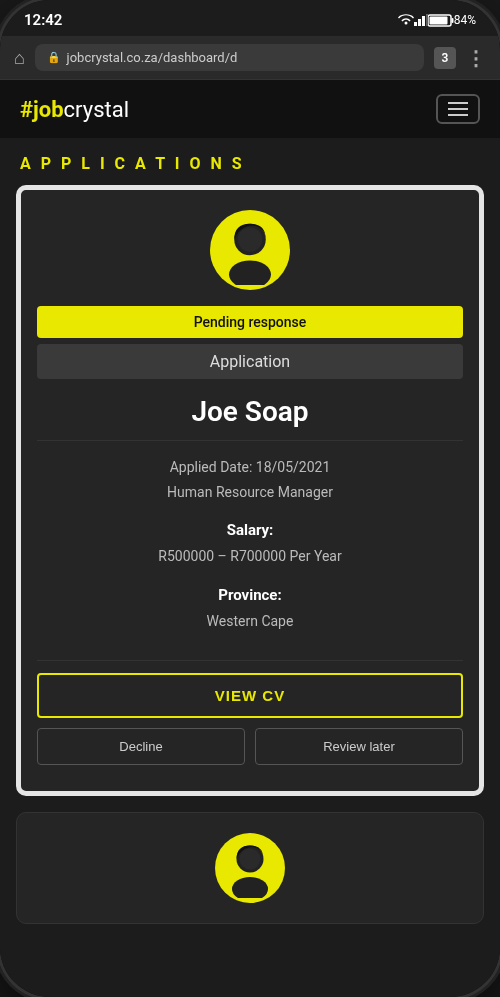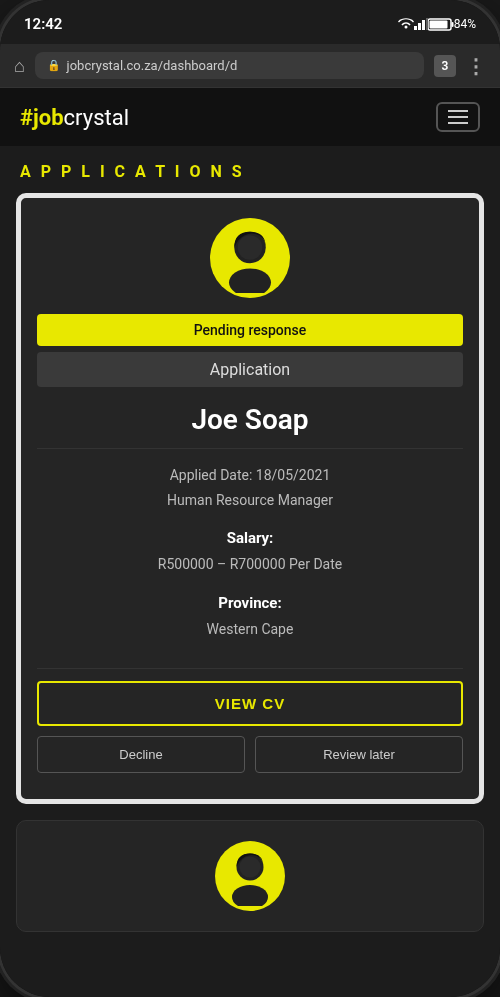--- a/index.html
+++ b/index.html
@@ -34,21 +34,21 @@
       overflow: hidden;
     }
 
     
     .status-bar {
       background: #1c1c1c;
       padding: 12px 24px 8px;
       display: flex;
       justify-content: space-between;
       align-items: center;
-      height: 44px;
+      height: 36px;
     }
 
     .status-time {
       color: #fff;
       font-size: 15px;
       font-weight: 600;
     }
 
     .status-icons {
       display: flex;
@@ -408,21 +408,21 @@
         <div class="card-divider"></div>
 
         <div class="card-details">
           <div class="detail-row detail-group">
             <div>Applied Date: 18/05/2021</div>
             <div>Human Resource Manager</div>
           </div>
 
           <div class="detail-row detail-group">
             <div class="detail-label">Salary:</div>
-            <div>R500000 – R700000 Per Date</div>
+            <div>R500000 – R700000 Per Year</div>
           </div>
 
           <div class="detail-row detail-group">
             <div class="detail-label">Province:</div>
             <div>Western Cape</div>
           </div>
         </div>
 
         <div class="card-divider"></div>
 

